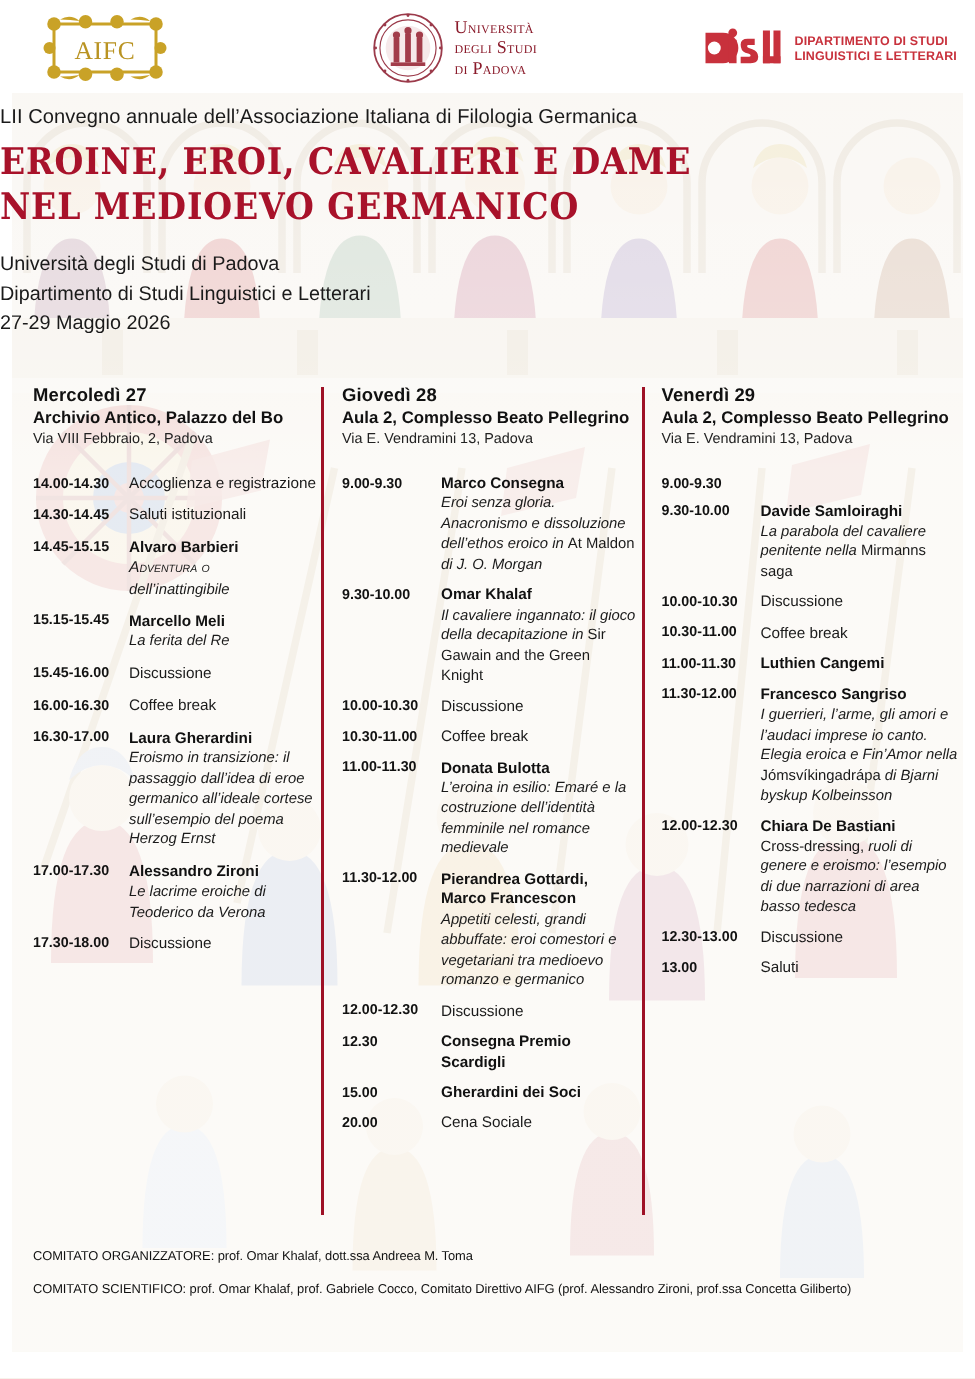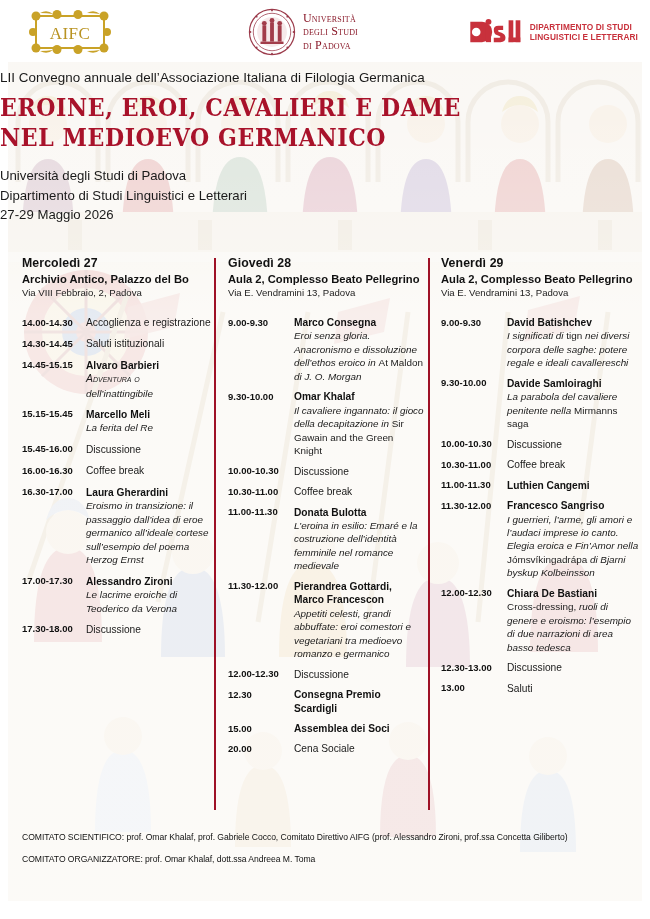--- a/index.html
+++ b/index.html
@@ -444,43 +444,39 @@
           </div>
           <div class="row">
             <div class="time">12.30</div>
             <div class="body">
               <div class="speaker">Consegna Premio Scardigli</div>
             </div>
           </div>
           <div class="row">
             <div class="time">15.00</div>
             <div class="body">
-              <div class="speaker">Assemblea dei Soci</div>
+              <div class="speaker">Gherardini dei Soci</div>
             </div>
           </div>
           <div class="row">
             <div class="time">20.00</div>
             <div class="body">
               <div class="plain">Cena Sociale</div>
             </div>
           </div>
         </div>
     </div>
 
     <div class="col col3 c3">
       <div class="day">Venerdì 29</div>
       <div class="venue">Aula 2, Complesso Beato Pellegrino</div>
       <div class="addr">Via E. Vendramini 13, Padova</div>
       <div class="sched">
           <div class="row">
             <div class="time">9.00-9.30</div>
-            <div class="body">
-              <div class="speaker">David Batishchev</div>
-              <div class="ttl"><span>I significati di </span><span class="rom">tign</span><span> nei diversi corpora delle saghe: potere regale e ideali cavallereschi</span></div>
-            </div>
           </div>
           <div class="row">
             <div class="time">9.30-10.00</div>
             <div class="body">
               <div class="speaker">Davide Samloiraghi</div>
               <div class="ttl"><span>La parabola del cavaliere penitente nella </span><span class="rom">Mirmanns saga</span></div>
             </div>
           </div>
           <div class="row">
             <div class="time">10.00-10.30</div>
@@ -524,17 +520,17 @@
             <div class="time">13.00</div>
             <div class="body">
               <div class="plain">Saluti</div>
             </div>
           </div>
         </div>
     </div>
   </div>
 
   <div class="footer">
+    <div class="foot-line">COMITATO ORGANIZZATORE: prof. Omar Khalaf, dott.ssa Andreea M. Toma</div>
     <div class="foot-line">COMITATO SCIENTIFICO: prof. Omar Khalaf, prof. Gabriele Cocco, Comitato Direttivo AIFG (prof. Alessandro Zironi, prof.ssa Concetta Giliberto)</div>
-    <div class="foot-line">COMITATO ORGANIZZATORE: prof. Omar Khalaf, dott.ssa Andreea M. Toma</div>
   </div>
 
 </div>
 
 </body></html>

